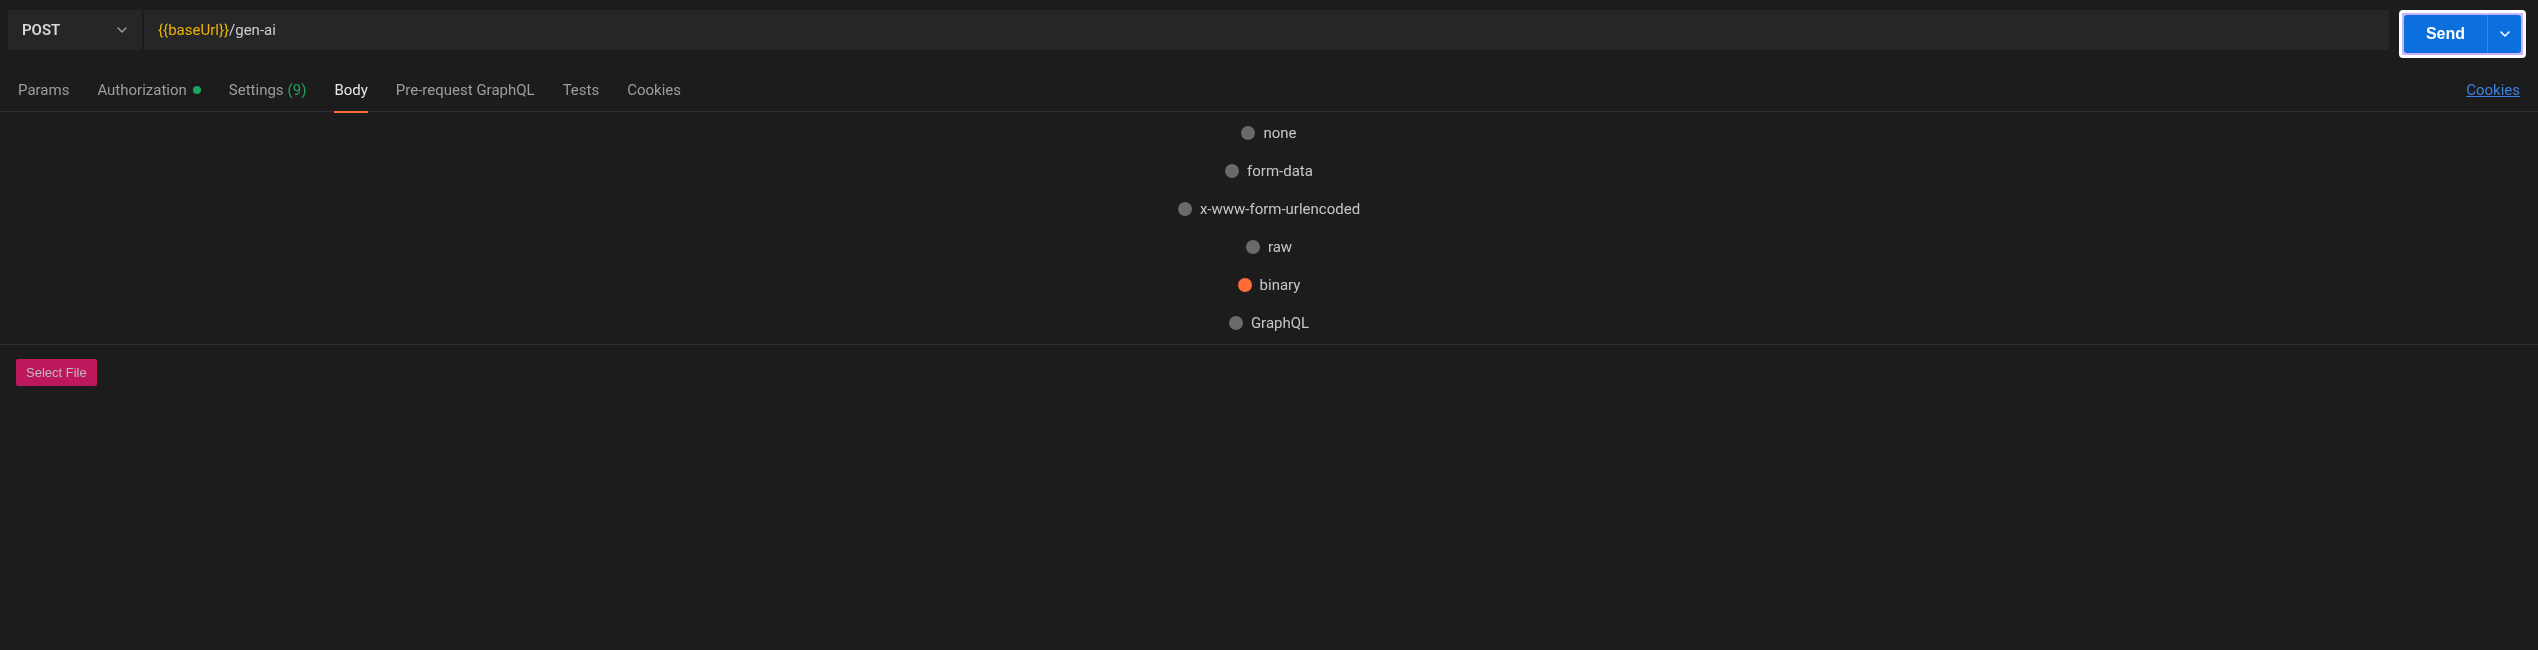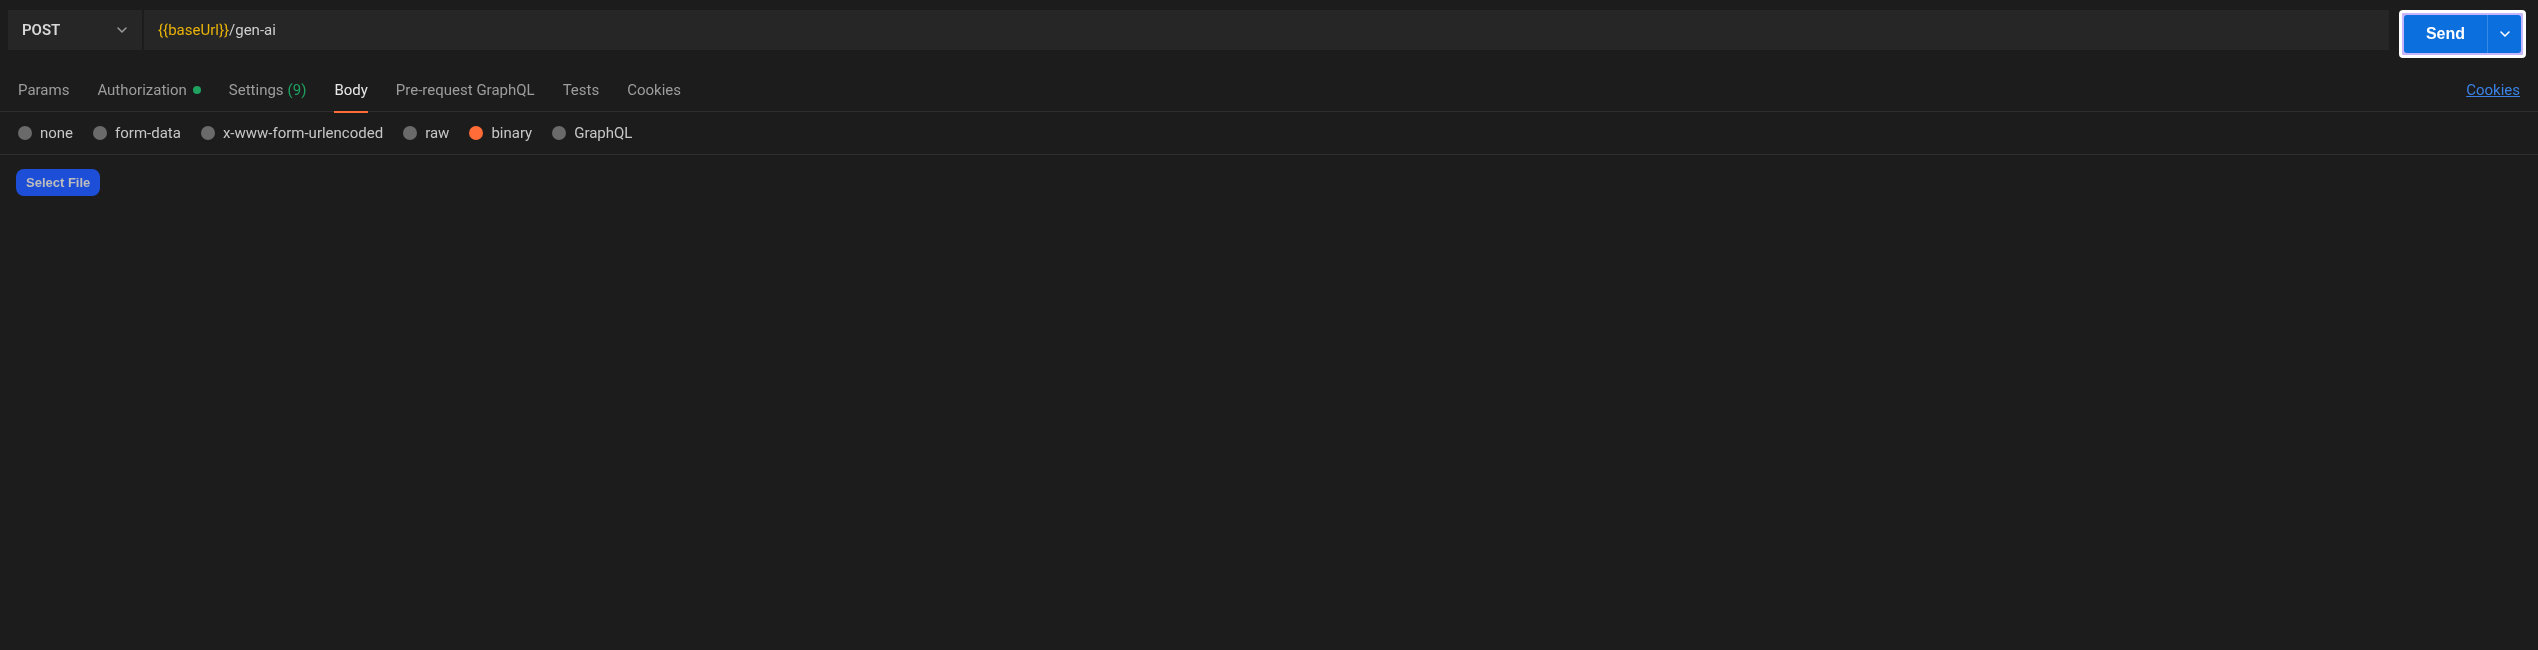--- a/index.html
+++ b/index.html
@@ -149,20 +149,21 @@
   }
 
   
   .body-types {
     display: flex;
     align-items: center;
     padding: 12px 18px;
     gap: 20px;
     border-bottom: 1px solid #2e2e2e;
     font-size: 15px;
+    flex-direction: column;
   }
   .radio-opt {
     display: flex;
     align-items: center;
     gap: 8px;
     color: #c7c7c7;
     cursor: pointer;
   }
   .radio-circle {
     width: 14px;
@@ -174,27 +175,27 @@
   }
   .radio-opt.selected .radio-circle {
     background: #ff6c37;
   }
 
   
   .body-content {
     padding: 14px 16px;
   }
   .select-file-btn {
-    background: #1d4ed8;
+    background: #be185d;
     color: #bdbdbd;
     border: none;
     font-size: 13px;
-    font-weight: 700;
+    font-weight: 400;
     padding: 6px 10px;
-    border-radius: 8px;
+    border-radius: 2px;
     cursor: pointer;
   }
 
   svg { display:block; }
 </style>
 </head>
 <body>
 
 <div class="request-bar">
   <div class="method-select">

